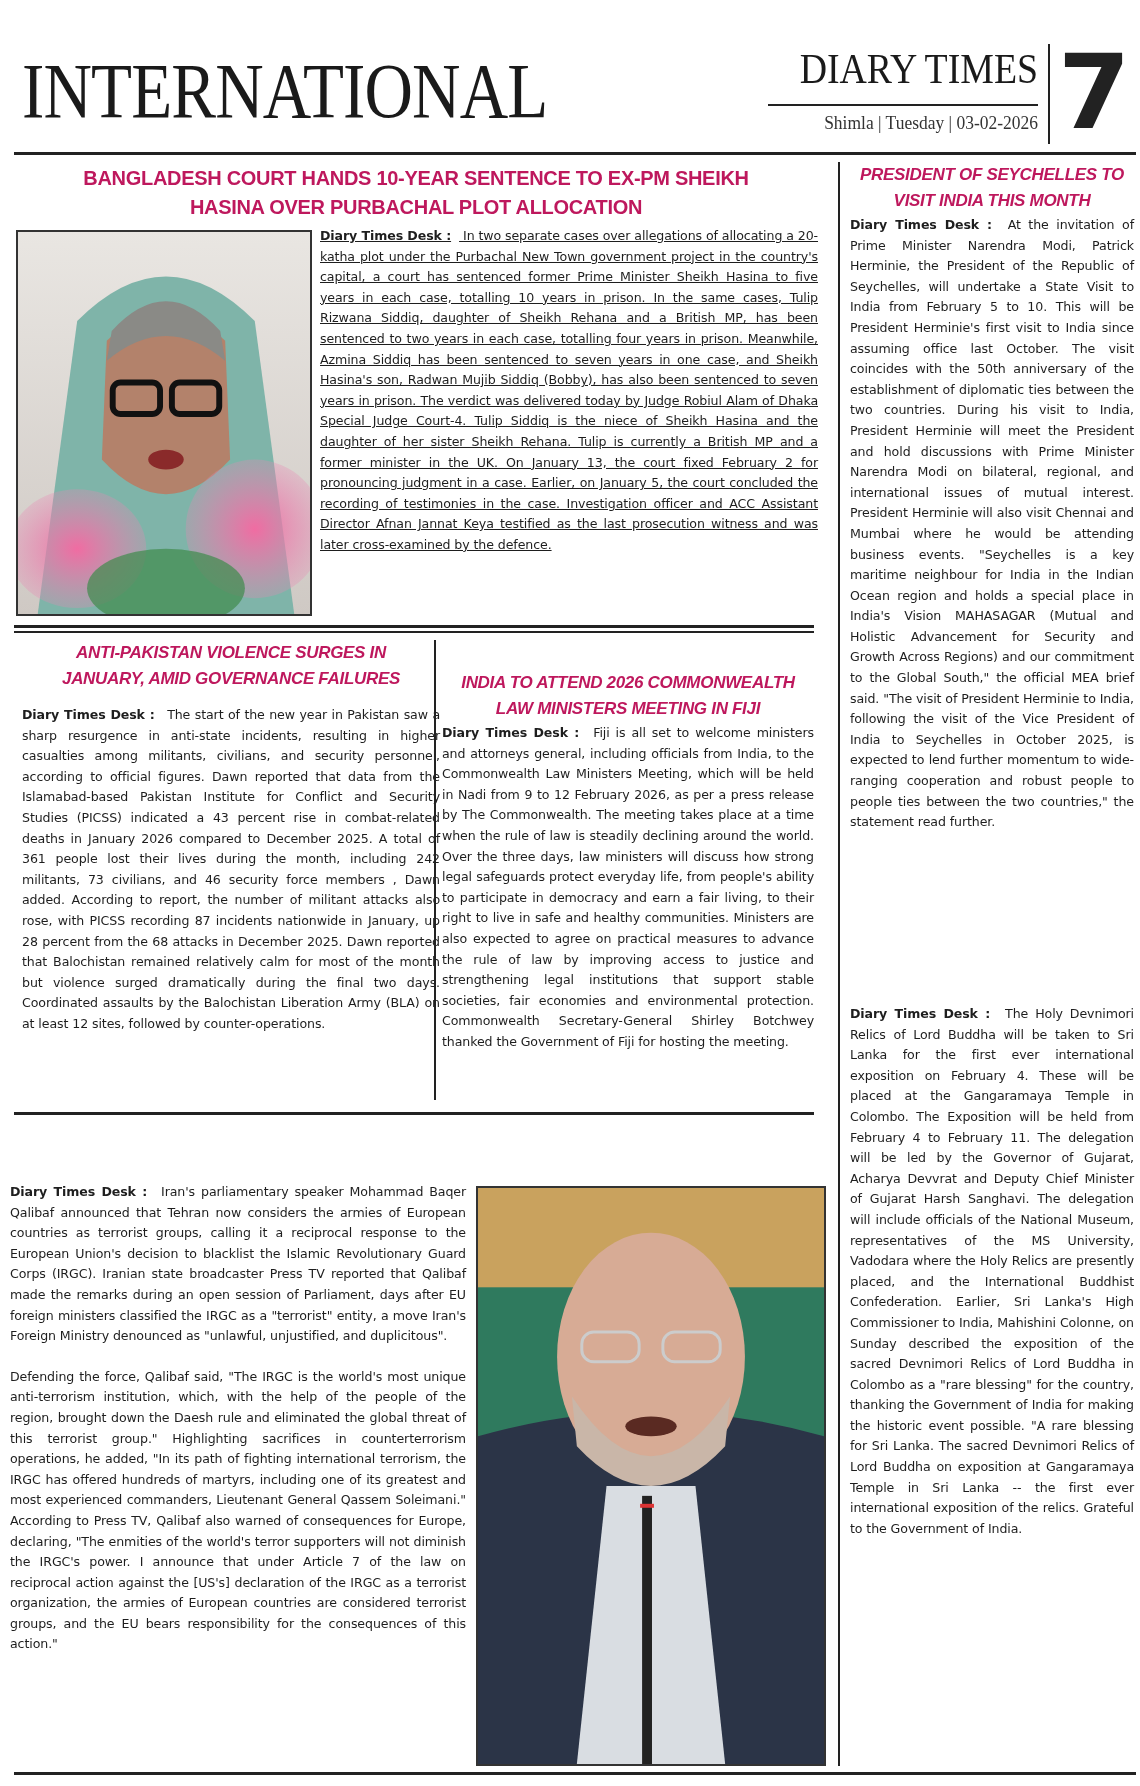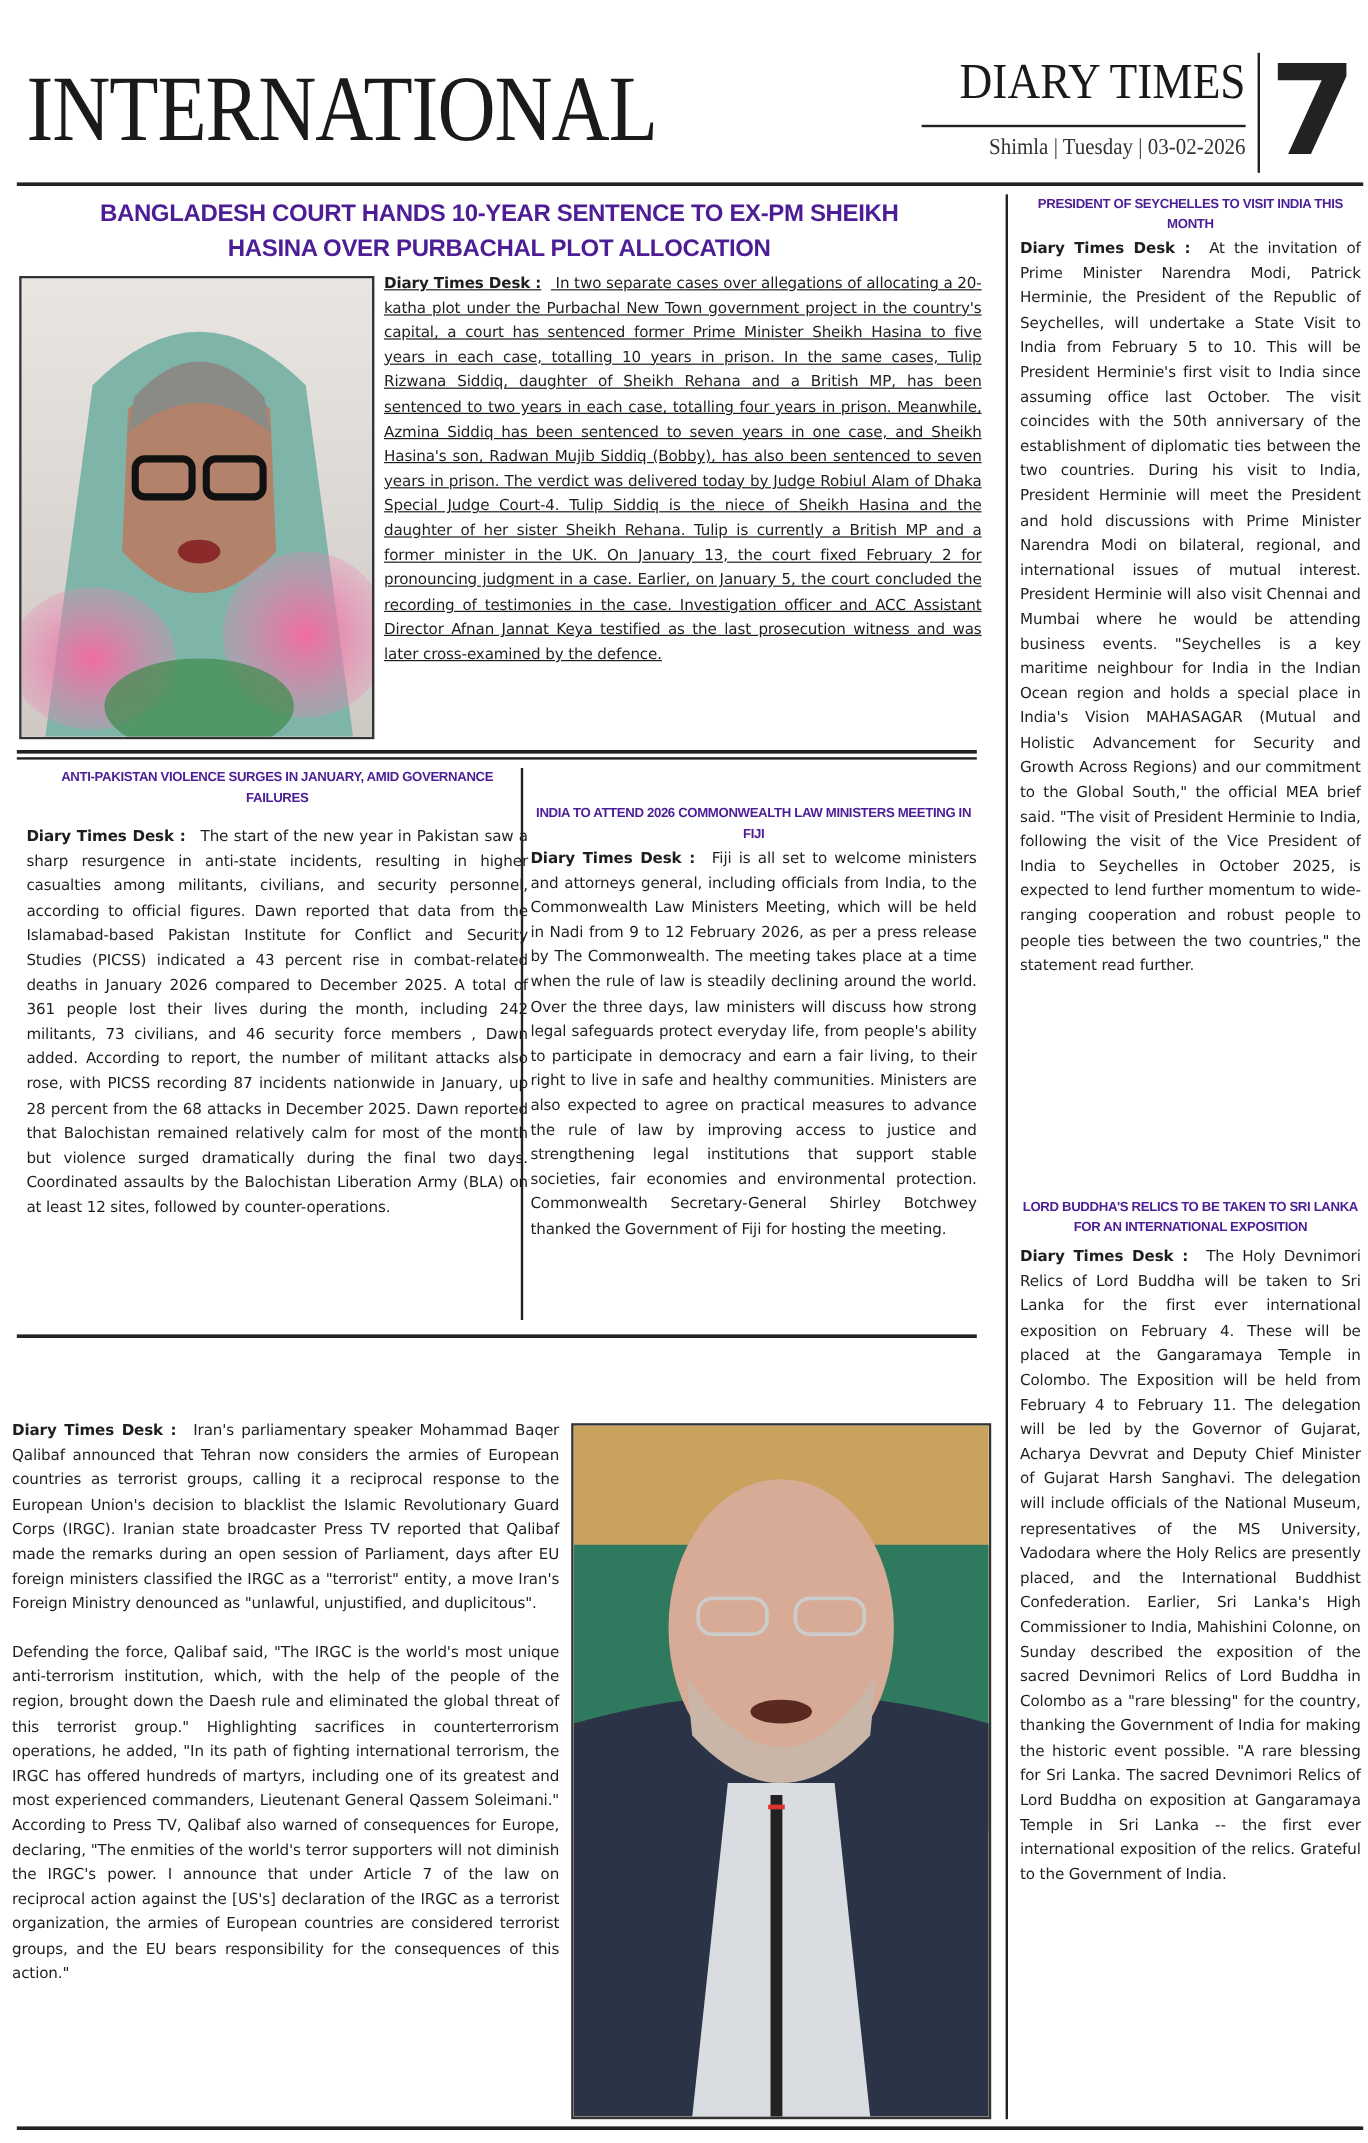--- a/index.html
+++ b/index.html
@@ -10,23 +10,23 @@
   
   .section-title { left: 22px; top: 52px; font-family: "Liberation Serif", serif; font-size: 78px; letter-spacing: -1px; line-height: 1; font-weight: 400; transform: scaleX(0.86); transform-origin: left top; color: #1a1a1a; }
   .paper-name { left: 772px; top: 48px; width: 266px; text-align: right; font-family: "Liberation Serif", serif; font-size: 42px; line-height: 1; transform: scaleX(0.9); transform-origin: right top; color: #1a1a1a; }
   .name-rule { left: 768px; top: 104px; width: 270px; height: 2px; background: #222; }
   .dateline { left: 742px; top: 112px; width: 296px; text-align: right; font-family: "Liberation Serif", serif; font-size: 19px; color: #333; transform: scaleX(0.92); transform-origin: right top; }
   .mast-vrule { left: 1048px; top: 44px; width: 2px; height: 100px; background: #222; }
   .page-number { left: 1058px; top: 40px; font-family: "DejaVu Sans", sans-serif; font-weight: 700; font-size: 104px; line-height: 1; color: #222; }
   .head-rule { left: 14px; top: 152px; width: 1122px; height: 3px; background: #222; }
 
   
-  .hl { font-family: "Liberation Sans", sans-serif; font-weight: 700; text-align: center; color: #4c1d95; line-height: 1.45; text-transform: uppercase; }
+  .hl { font-family: "Liberation Sans", sans-serif; font-weight: 700; text-align: center; color: #be185d; line-height: 1.45; text-transform: uppercase; }
   .hl-main { font-size: 20px; letter-spacing: -0.3px; }
-  .hl-sub { font-size: 11px; letter-spacing: -0.3px; line-height: 1.5; }
+  .hl-sub { font-size: 17px; letter-spacing: -0.3px; line-height: 1.5; font-style: italic; }
 
   
   .body { font-family: "DejaVu Sans", sans-serif; font-size: 12.6px; line-height: 20.6px; text-align: justify; color: #1e1e1e; letter-spacing: -0.1px; }
   .byline { font-weight: 700; margin-right: 8px; }
   .para-gap { height: 20px; }
 
   
   .photo { border: 2px solid #333; overflow: hidden; }
   .rule { background: #222; }
 </style>
@@ -131,18 +131,17 @@
 
 <div class="abs" style="left:850px; top:162px; width:284px;">
   <div class="hl hl-sub">PRESIDENT OF SEYCHELLES TO VISIT INDIA THIS MONTH</div>
   <div class="body" style="margin-top:2px;">
     <span class="byline">Diary Times Desk :</span>
     <span>At the invitation of Prime Minister Narendra Modi, Patrick Herminie, the President of the Republic of Seychelles, will undertake a State Visit to India from February 5 to 10. This will be President Herminie's first visit to India since assuming office last October. The visit coincides with the 50th anniversary of the establishment of diplomatic ties between the two countries. During his visit to India, President Herminie will meet the President and hold discussions with Prime Minister Narendra Modi on bilateral, regional, and international issues of mutual interest. President Herminie will also visit Chennai and Mumbai where he would be attending business events. "Seychelles is a key maritime neighbour for India in the Indian Ocean region and holds a special place in India's Vision MAHASAGAR (Mutual and Holistic Advancement for Security and Growth Across Regions) and our commitment to the Global South," the official MEA brief said. "The visit of President Herminie to India, following the visit of the Vice President of India to Seychelles in October 2025, is expected to lend further momentum to wide-ranging cooperation and robust people to people ties between the two countries," the statement read further.</span>
   </div>
 </div>
 
 <div class="abs" style="left:850px; top:998px; width:284px;">
-  <div class="hl hl-sub">LORD BUDDHA'S RELICS TO BE TAKEN TO SRI LANKA FOR AN INTERNATIONAL EXPOSITION</div>
   <div class="body" style="margin-top:6px;">
     <span class="byline">Diary Times Desk :</span>
     <span>The Holy Devnimori Relics of Lord Buddha will be taken to Sri Lanka for the first ever international exposition on February 4. These will be placed at the Gangaramaya Temple in Colombo. The Exposition will be held from February 4 to February 11. The delegation will be led by the Governor of Gujarat, Acharya Devvrat and Deputy Chief Minister of Gujarat Harsh Sanghavi. The delegation will include officials of the National Museum, representatives of the MS University, Vadodara where the Holy Relics are presently placed, and the International Buddhist Confederation. Earlier, Sri Lanka's High Commissioner to India, Mahishini Colonne, on Sunday described the exposition of the sacred Devnimori Relics of Lord Buddha in Colombo as a "rare blessing" for the country, thanking the Government of India for making the historic event possible. "A rare blessing for Sri Lanka. The sacred Devnimori Relics of Lord Buddha on exposition at Gangaramaya Temple in Sri Lanka -- the first ever international exposition of the relics. Grateful to the Government of India.</span>
   </div>
 </div>
 
 </body></html>

